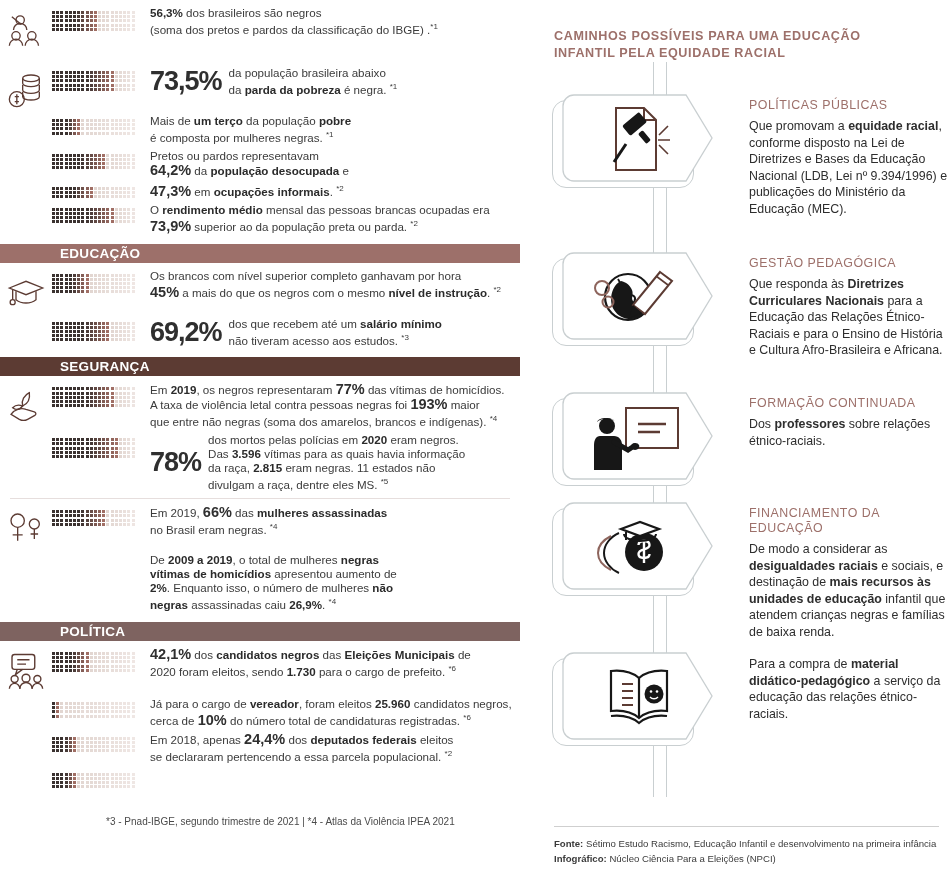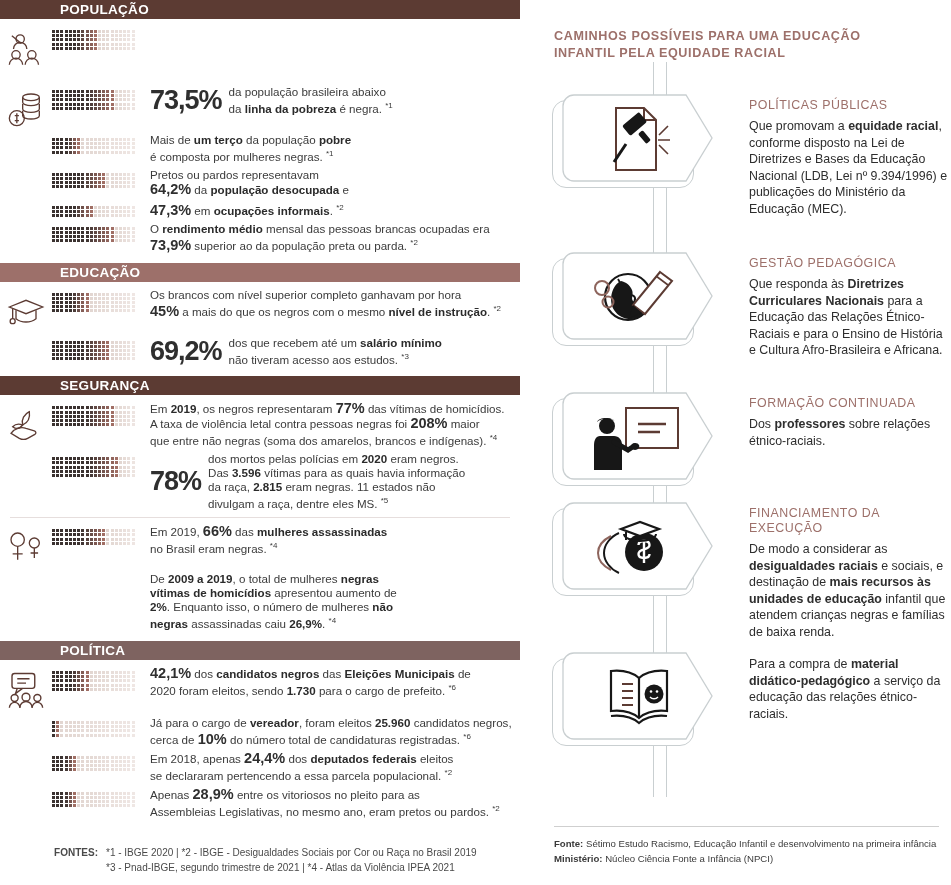--- a/index.html
+++ b/index.html
@@ -87,21 +87,20 @@
   .rfooter div.l b{font-weight:bold;}
 </style>
 </head>
 <body>
 
 <div class="page">
 
   <div class="left">
     <div id="left-sections">
         <div class="sec">
-          <div class="sec-header h-pop">POPULAÇÃO</div>
           <div class="sec-body">
             <div class="row">
               <div class="icon-cell">
                 <svg width="40" height="40" viewBox="0 0 48 48" fill="none" stroke="#5c3b33" stroke-width="1.6">
                   <circle cx="17" cy="12" r="5"></circle>
                   <path d="M9 24c0-4.4 3.6-8 8-8s8 3.6 8 8"></path>
                   <circle cx="12" cy="31" r="5"></circle>
                   <path d="M4 43c0-4.4 3.6-8 8-8s8 3.6 8 8"></path>
                   <circle cx="31" cy="31" r="5"></circle>
                   <path d="M23 43c0-4.4 3.6-8 8-8s8 3.6 8 8"></path>
@@ -205,20 +204,21 @@
                   <span class="c" style="background:rgb(228,216,211)"></span>
                   <span class="c" style="background:rgb(229,218,213)"></span>
                   <span class="c" style="background:rgb(231,220,216)"></span>
                   <span class="c" style="background:rgb(232,222,218)"></span>
                   <span class="c" style="background:rgb(234,224,220)"></span>
                   <span class="c" style="background:rgb(235,226,222)"></span>
                   <span class="c" style="background:rgb(237,228,225)"></span>
                   <span class="c" style="background:rgb(238,230,227)"></span>
                 </div>
               </div>
+              <div class="txt-cell line"><b>56,3%</b> dos brasileiros são negros<br>(soma dos pretos e pardos da classificação do IBGE) .<span class="sup">*1</span></div>
             </div>
           </div>
         </div>
         <div class="sec">
           <div class="sec-body">
             <div class="row">
               <div class="icon-cell">
                 <svg width="40" height="40" viewBox="0 0 48 48" fill="none" stroke="#5c3b33" stroke-width="1.6">
                   <ellipse cx="30" cy="10" rx="10" ry="4"></ellipse>
                   <path d="M20 10v6c0 2.2 4.5 4 10 4s10-1.8 10-4v-6"></path>
@@ -328,21 +328,21 @@
                   <span class="c" style="background:rgb(226,214,209)"></span>
                   <span class="c" style="background:rgb(229,218,213)"></span>
                   <span class="c" style="background:rgb(232,221,217)"></span>
                   <span class="c" style="background:rgb(234,225,221)"></span>
                   <span class="c" style="background:rgb(237,228,225)"></span>
                 </div>
               </div>
               <div class="txt-cell">
                 <div class="bigrow">
                   <div class="big">73,5%</div>
-                  <div class="bigtxt line">da população brasileira abaixo<br>da <b>linha da pobreza</b> é negra. <span class="sup">*1</span></div>
+                  <div class="bigtxt line">da população brasileira abaixo<br>da <b>parda da pobreza</b> é negra. <span class="sup">*1</span></div>
                 </div>
               </div>
             </div>
             <div class="row">
               <div class="icon-cell empty"></div>
               <div class="grid-cell">
                 <div class="grid">
                   <span class="c" style="background:#3b3230"></span>
                   <span class="c" style="background:#3b3230"></span>
                   <span class="c" style="background:#3b3230"></span>
@@ -1014,21 +1014,21 @@
                   <span class="c" style="background:rgb(128,91,83)"></span>
                   <span class="c" style="background:rgb(144,100,92)"></span>
                   <span class="c" style="background:rgb(160,110,100)"></span>
                   <span class="c" style="background:rgb(226,214,209)"></span>
                   <span class="c" style="background:rgb(229,218,213)"></span>
                   <span class="c" style="background:rgb(232,221,217)"></span>
                   <span class="c" style="background:rgb(234,225,221)"></span>
                   <span class="c" style="background:rgb(237,228,225)"></span>
                 </div>
               </div>
-              <div class="txt-cell line">Em <b>2019</b>, os negros representaram <span class="med">77%</span> das vítimas de homicídios.<br>A taxa de violência letal contra pessoas negras foi <span class="med">208%</span> maior<br>que entre não negras (soma dos amarelos, brancos e indígenas). <span class="sup">*4</span></div>
+              <div class="txt-cell line">Em <b>2019</b>, os negros representaram <span class="med">77%</span> das vítimas de homicídios.<br>A taxa de violência letal contra pessoas negras foi <span class="med">193%</span> maior<br>que entre não negras (soma dos amarelos, brancos e indígenas). <span class="sup">*4</span></div>
             </div>
             <div class="row">
               <div class="icon-cell empty"></div>
               <div class="grid-cell">
                 <div class="grid">
                   <span class="c" style="background:#3b3230"></span>
                   <span class="c" style="background:#3b3230"></span>
                   <span class="c" style="background:#3b3230"></span>
                   <span class="c" style="background:#3b3230"></span>
                   <span class="c" style="background:#3b3230"></span>
@@ -1619,30 +1619,25 @@
                   <span class="c" style="background:rgb(232,222,218)"></span>
                   <span class="c" style="background:rgb(233,223,219)"></span>
                   <span class="c" style="background:rgb(234,224,220)"></span>
                   <span class="c" style="background:rgb(235,226,222)"></span>
                   <span class="c" style="background:rgb(236,227,223)"></span>
                   <span class="c" style="background:rgb(237,228,225)"></span>
                   <span class="c" style="background:rgb(238,229,226)"></span>
                   <span class="c" style="background:rgb(239,231,228)"></span>
                 </div>
               </div>
-              <div class="txt-cell line">Apenas <span class="med">28,9%</span> entre os vitoriosos no pleito para as<br>Assembleias Legislativas, no mesmo ano, eram pretos ou pardos. <span class="sup">*2</span></div>
             </div>
           </div>
         </div>
       </div>
     <div class="sources">
-      <div class="src-row">
-        <div class="src-lab">FONTES:</div>
-        <div class="src-val">*1 - IBGE 2020  |  *2 - IBGE - Desigualdades Sociais por Cor ou Raça no Brasil 2019</div>
-      </div>
       <div class="src-cont">*3 - Pnad-IBGE, segundo trimestre de 2021 | *4 - Atlas da Violência IPEA 2021</div>
 
     </div>
   </div>
 
   <div class="right">
     <div class="rtitle">CAMINHOS POSSÍVEIS PARA UMA EDUCAÇÃO INFANTIL PELA EQUIDADE RACIAL</div>
     <div class="spine"></div>
     <div id="right-steps">
         <div class="step" style="top:92px">
@@ -1726,21 +1721,21 @@
                 <path d="M80 37v22M74.5 41c0-2.6 2.5-4 5.5-4s5.5 1.4 5.5 4-2.5 3.6-5.5 4.4-5.5 1.8-5.5 4.6 2.5 4 5.5 4 5.5-1.4 5.5-4" stroke="#fff" stroke-width="2.4" fill="none"></path>
                 <path d="M57 25L76 18l19 7-19 7z" stroke="#171717" stroke-width="2.2" fill="#fff"></path>
                 <path d="M62 28v8" stroke="#171717" stroke-width="2"></path>
                 <path d="M60 30c0 4 8 7 16 7s16-3 16-7" stroke="#171717" stroke-width="2" fill="none"></path>
                 <path d="M55 29c-9 4-15 12-15 20s6 16 15 20" stroke="#171717" stroke-width="2"></path>
                 <path d="M47 32c-8 4-13 10-13 17s5 13 13 17" stroke="#8d645c" stroke-width="2"></path>
               </svg>
             </div>
           </div>
           <div class="body">
-            <h3>FINANCIAMENTO DA EXECUÇÃO</h3>
+            <h3>FINANCIAMENTO DA EDUCAÇÃO</h3>
             <p>De modo a considerar as <b>desigualdades raciais</b> e sociais, e destinação de <b>mais recursos às unidades de educação</b>  infantil que atendem crianças negras e famílias de baixa renda.</p>
           </div>
         </div>
         <div class="step" style="top:650px">
           <div class="badge">
             <div class="shadow"></div>
             <svg width="170" height="96" viewBox="0 0 170 96" style="position:absolute;left:8px;top:0" fill="#fff" stroke="#c9cfd1" stroke-width="1.3">
               <path d="M14 3h112l26 43-26 43H14C7.9 89 3 84.1 3 78V14C3 7.9 7.9 3 14 3z"></path>
             </svg>
             <div style="position:absolute;left:12px;top:4px;">
@@ -1761,19 +1756,19 @@
           </div>
         </div>
       </div>
     <div class="rfooter">
       <div class="hr"></div>
       <div class="l">
         <b>Fonte:</b>
         <span>Sétimo Estudo Racismo, Educação Infantil e desenvolvimento na primeira infância</span>
       </div>
       <div class="l">
-        <b>Ministério:</b>
-        <span>Núcleo Ciência Fonte a Infância (NPCI)</span>
+        <b>Infográfico:</b>
+        <span>Núcleo Ciência Para a Eleições (NPCI)</span>
       </div>
     </div>
   </div>
 
 </div>
 
 </body></html>

